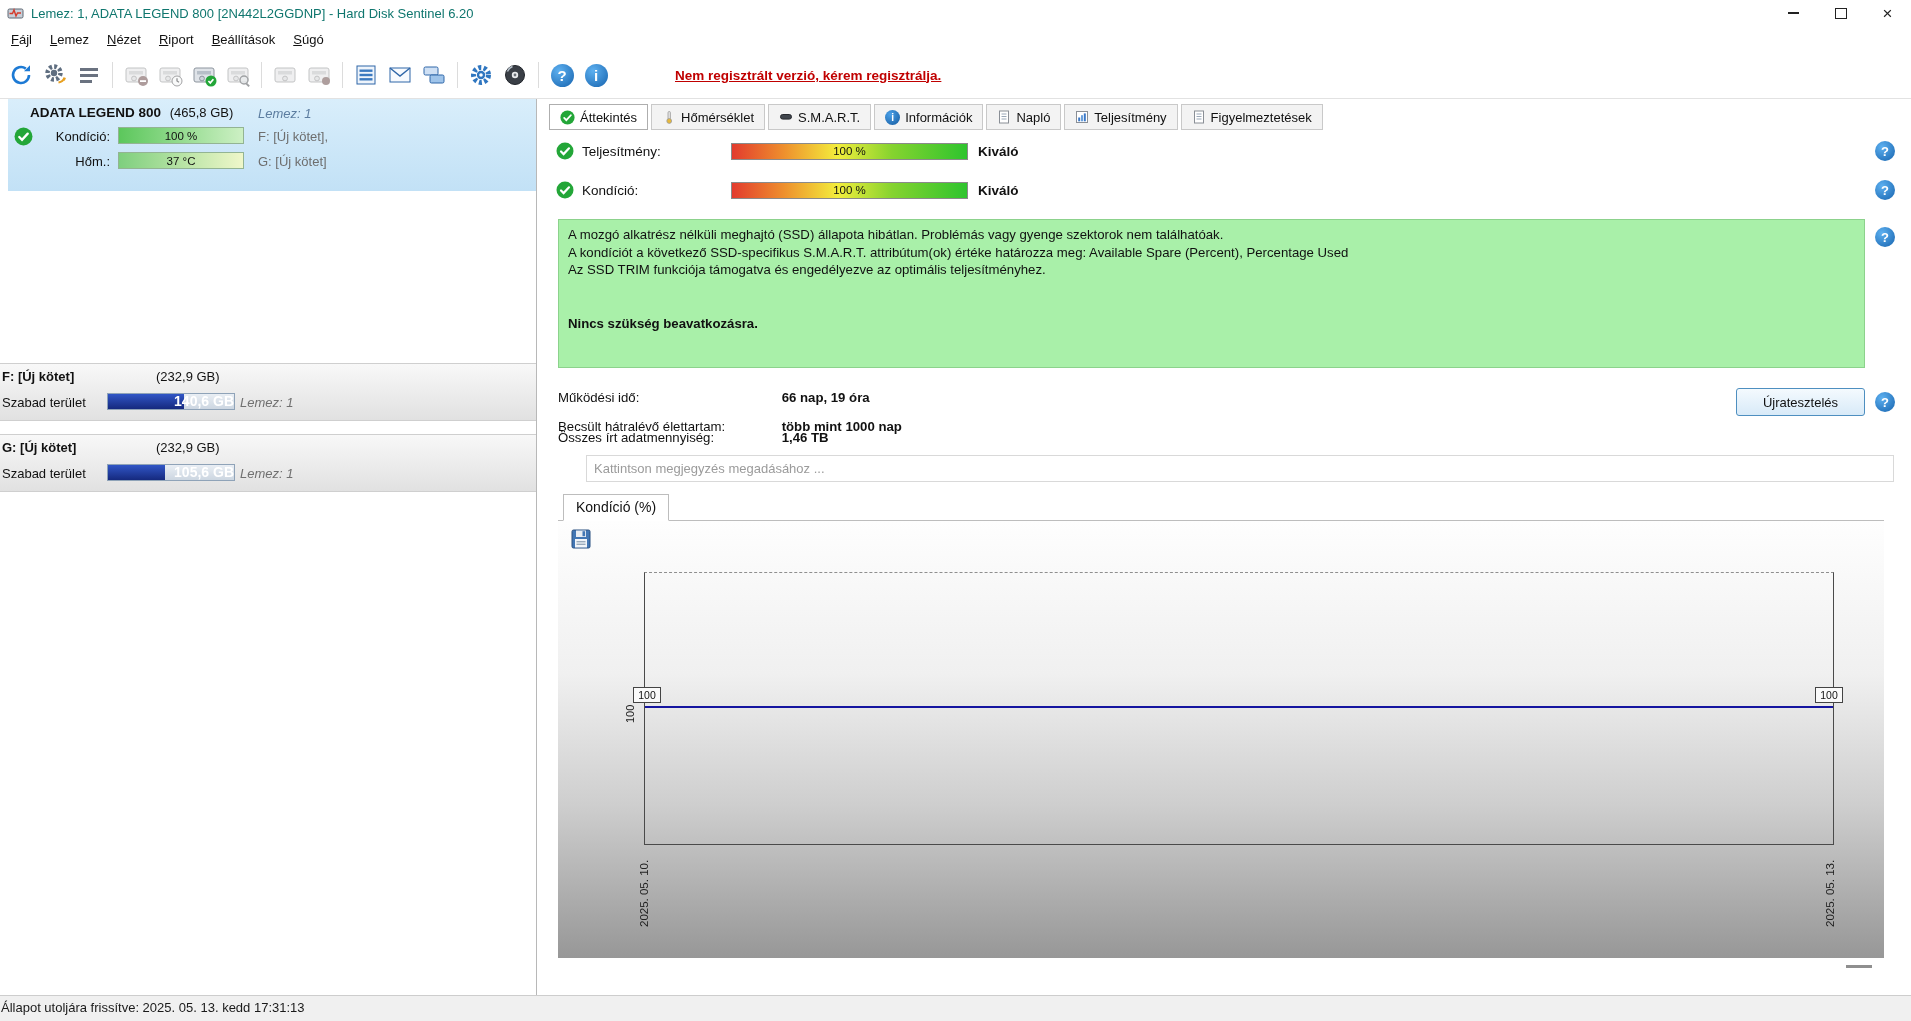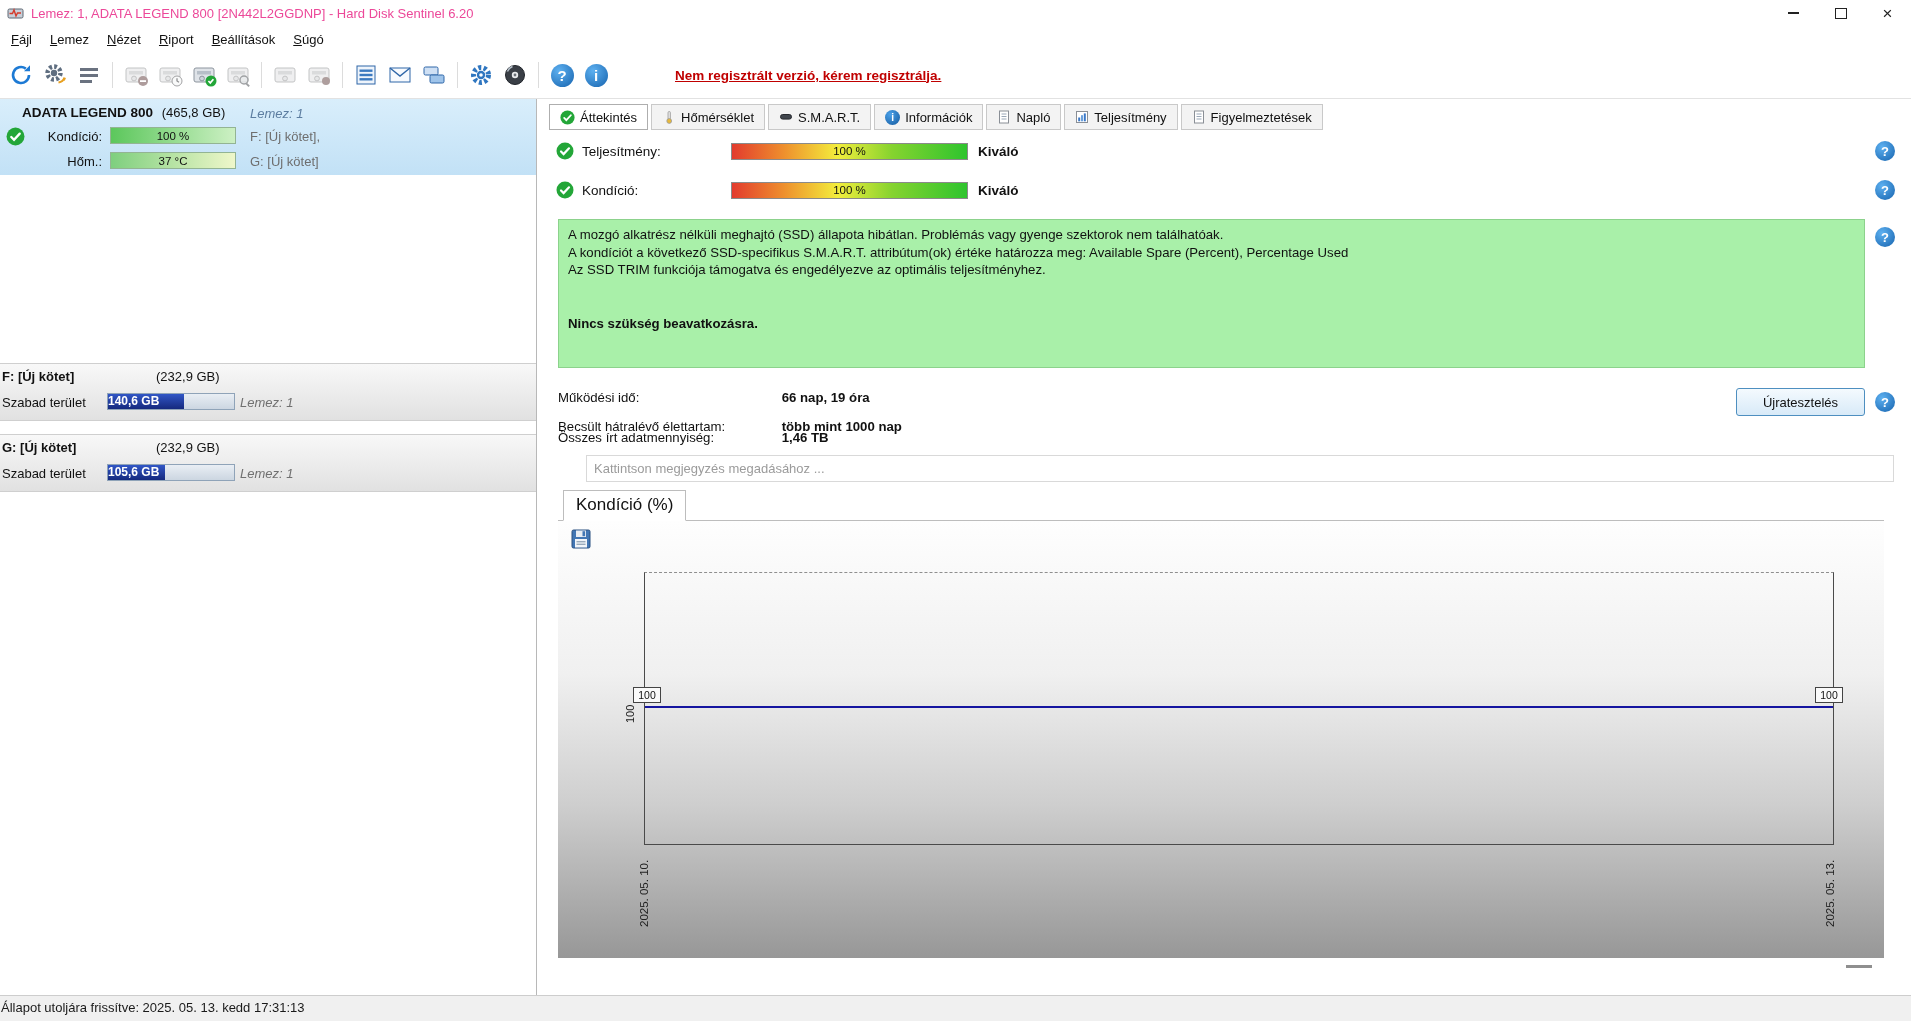--- a/index.html
+++ b/index.html
@@ -2,21 +2,21 @@
 <html><head>
 <meta charset="utf-8">
 <style>
   html,body{margin:0;padding:0;}
   body{width:1911px;height:1021px;overflow:hidden;background:#fff;
        font-family:"Liberation Sans",sans-serif;font-size:13px;color:#111;}
   .app{width:1911px;height:1021px;display:flex;flex-direction:column;}
 
   
   .titlebar{height:26px;display:flex;align-items:center;padding-left:7px;background:#fff;flex:0 0 auto;}
-  .title-text{margin-left:7px;font-size:13px;color:#ec4899;}
+  .title-text{margin-left:7px;font-size:13px;color:#0f766e;}
   .win-controls{margin-left:auto;display:flex;height:100%;}
   .win-btn{width:47px;display:flex;align-items:center;justify-content:center;cursor:default;}
   .glyph-min{width:11px;height:2px;background:#222;display:inline-block;}
   .glyph-max{width:10px;height:9px;border:1.4px solid #222;display:inline-block;}
   .glyph-close{font-size:17px;color:#222;line-height:17px;}
 
   
   .menubar{height:26px;display:flex;align-items:center;padding-left:2px;background:#fff;flex:0 0 auto;}
   .menu-item{display:inline-block;padding:3px 9px;}
   .menu-item::first-letter{text-decoration:underline;}
@@ -31,21 +31,21 @@
               display:flex;align-items:center;justify-content:center;
               background:radial-gradient(circle at 35% 30%,#5db0f0,#1663ae);}
   .register-link{margin-left:62px;color:#c00000;font-weight:bold;text-decoration:underline;font-size:13.5px;}
 
   
   .content{flex:1 1 auto;display:flex;min-height:0;}
   .sidebar{width:536px;flex:0 0 536px;border-right:1px solid #b8b8b8;position:relative;background:#fff;}
   .main{flex:1;position:relative;background:#fff;}
 
   
-  .disk-card{position:absolute;top:0;left:0;right:0;height:76px;
+  .disk-card{position:absolute;top:0;left:8px;right:0;height:92px;
              background:linear-gradient(#d9eefb,#c2e1f6);}
   .dc-row1{position:absolute;left:22px;top:6px;white-space:nowrap;}
   .dc-name{font-weight:bold;font-size:13.5px;}
   .dc-size{margin-left:5px;}
   .dc-lemez{position:absolute;left:250px;top:7px;font-style:italic;color:#5c7da0;}
   .status-check{position:absolute;left:6px;top:28px;width:19px;height:19px;}
   .dc-lab{position:absolute;left:26px;width:76px;text-align:right;}
   .dc-lab1{top:30px;} .dc-lab2{top:55px;}
   .dc-bar{position:absolute;left:110px;width:126px;height:17px;border:1px solid #93b493;
           text-align:center;font-size:11.5px;line-height:16px;box-sizing:border-box;}
@@ -57,22 +57,22 @@
   
   .part-card{position:absolute;left:0;right:0;height:58px;
              background:linear-gradient(#f8f8f8,#e1e1e1);
              border-top:1px solid #cfcfcf;border-bottom:1px solid #cfcfcf;box-sizing:border-box;}
   .pc-name{position:absolute;left:2px;top:5px;font-weight:bold;}
   .pc-size{position:absolute;left:156px;top:5px;}
   .pc-free-label{position:absolute;left:2px;top:31px;}
   .pc-bar{position:absolute;left:107px;top:29px;width:128px;height:17px;border:1px solid #8fa3b8;
           background:linear-gradient(#e9eef4,#ccd6e1);box-sizing:border-box;}
   .pc-fill{height:100%;background:linear-gradient(#3156c6,#15297e);}
-  .pc-val{position:absolute;left:0;top:0;width:100%;text-align:left;color:#fff;
-          font-weight:bold;font-size:12px;line-height:15px;}
+  .pc-val{position:absolute;left:0;top:0;width:100%;text-align:right;color:#fff;
+          font-weight:bold;font-size:14px;line-height:15px;}
   .pc-lemez{position:absolute;left:240px;top:31px;font-style:italic;color:#707070;}
 
   
   .tabbar{position:absolute;top:5px;left:12px;display:flex;align-items:center;}
   .tab{display:flex;align-items:center;gap:5px;padding:0 10px;height:26px;
        border:1px solid #c9c9c9;background:#f3f3f3;margin-right:3px;font-size:13px;box-sizing:border-box;}
   .tab.active{background:#fff;border-color:#aeaeae;}
   .ticon{display:flex;align-items:center;}
   .mini-circle{width:15px;height:15px;border-radius:50%;color:#fff;font-weight:bold;font-size:10px;
                display:flex;align-items:center;justify-content:center;
@@ -106,21 +106,21 @@
               background:linear-gradient(#f4fafe,#d8eaf8);}
 
   .comment-input{position:absolute;left:21px;top:356px;width:1308px;height:27px;box-sizing:border-box;
                  border:1px solid #d9d9d9;padding:0 7px;font-family:inherit;font-size:13px;color:#333;margin-left:28px;}
   .comment-input::placeholder{color:#9b9b9b;}
 
   
   .chart-panel{position:absolute;left:21px;top:396px;width:1326px;height:480px;}
   .chart-tabrow{height:25px;border-bottom:1px solid #bdbdbd;position:relative;}
   .chart-tab{position:absolute;left:5px;bottom:-1px;padding:4px 12px 5px;background:#fff;
-             border:1px solid #bdbdbd;border-bottom:1px solid #fff;font-size:17px;}
+             border:1px solid #bdbdbd;border-bottom:1px solid #fff;font-size:14px;}
   .chart-body{position:relative;height:437px;
               background:linear-gradient(180deg,#fefefe 0%,#f0f0f0 35%,#cecece 65%,#979797 100%);}
   .save-icon{position:absolute;left:12px;top:7px;width:22px;height:22px;}
   .plot{position:absolute;left:86px;top:51px;width:1190px;height:273px;box-sizing:border-box;
         border:1px solid #4a4a4a;border-top:1px dashed #8f8f8f;}
   .hline{position:absolute;left:0;right:0;top:133px;height:2px;background:#1515a0;}
   .val-box{position:absolute;top:166px;width:28px;height:16px;background:#fafafa;border:1px solid #444;
            font-size:10.5px;line-height:15px;text-align:center;z-index:3;box-sizing:border-box;}
   .vb-left{left:75px;} .vb-right{left:1257px;}
   .vlabel{position:absolute;transform:rotate(-90deg);transform-origin:0 0;white-space:nowrap;

